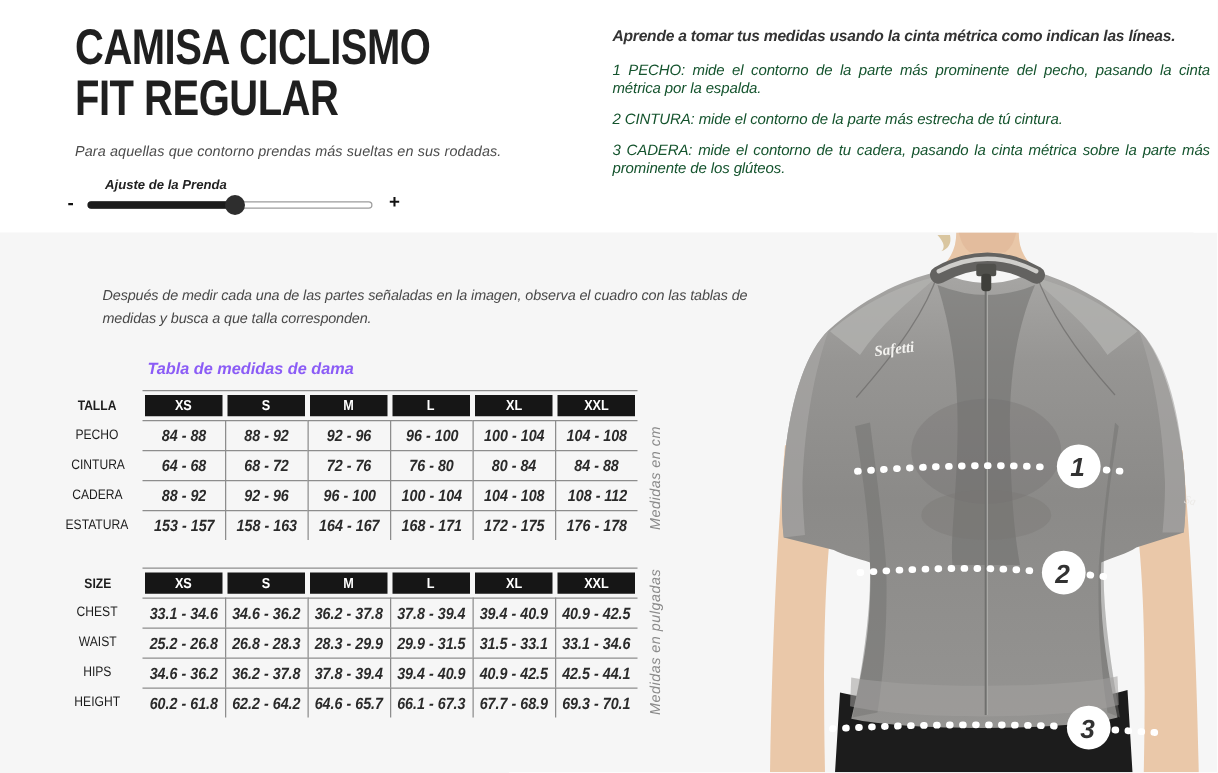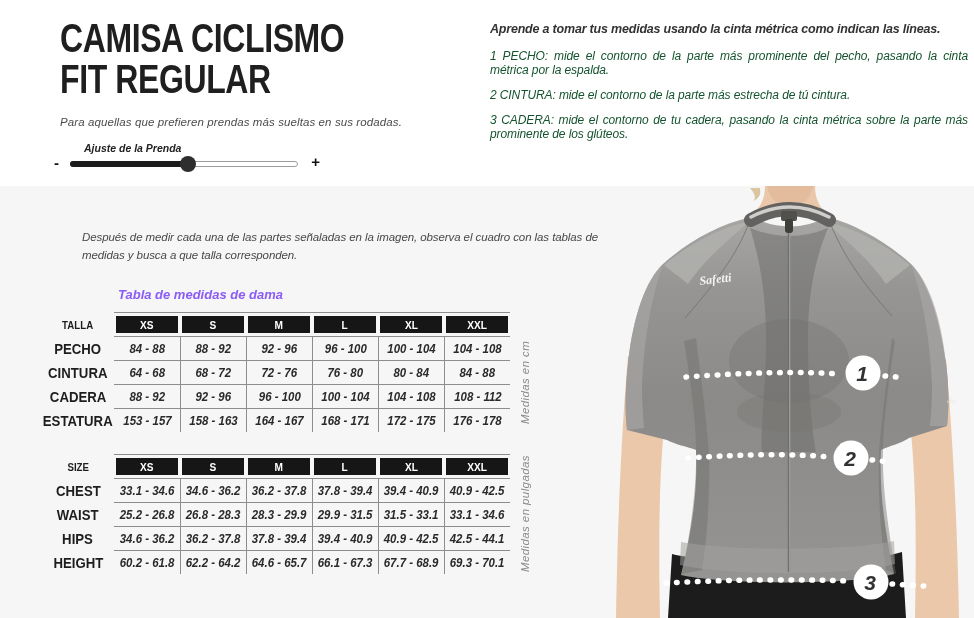--- a/index.html
+++ b/index.html
@@ -46,22 +46,22 @@
   .size-table { position:absolute; left:42px; width:468px; }
   .size-table.t0 { top:126px; }
   .size-table.t1 { top:268px; }
   .t-topline { position:absolute; left:72px; right:0; top:0; height:1px; background:#8d8d8d; }
   .t-head { display:grid; grid-template-columns:72px repeat(6,1fr); margin-top:4px; }
   .t-corner { display:flex; align-items:center; justify-content:center; font-weight:700;
               font-size:11px; color:#1d1d1d; }
   .t-size { background:#161616; color:#ffffff; margin:0 2px; height:17px; display:flex;
             align-items:center; justify-content:center; font-weight:700; font-size:11.5px;text-align:center; }
   .t-body { display:grid; grid-template-columns:72px repeat(6,1fr); grid-auto-rows:24px; margin-top:3px; }
-  .t-rowlabel { display:flex; align-items:center; justify-content:center; font-weight:700;
-                font-size:15px; color:#1d1d1d; }
+  .t-rowlabel { display:flex; align-items:center; justify-content:center; font-weight:400;
+                font-size:11px; color:#1d1d1d; }
   .t-cell { display:flex; align-items:center; justify-content:center; font-size:13px;
             font-weight:700; font-style:italic; color:#2a2a2a; border-top:1px solid #8d8d8d; }
   .t-sep { border-left:1px solid #8d8d8d; }
   .cond { display:inline-block; transform:scaleX(.88); white-space:nowrap; }
 
   .v-unit { position:absolute; left:519px; writing-mode:vertical-rl; transform:rotate(180deg);
             font-style:italic; font-size:11.5px; letter-spacing:.4px; color:#8a8a8a; }
   .v-unit.u0 { top:140px; height:112px; }
   .v-unit.u1 { top:262px; height:132px; }
   .v-unit span { display:block; text-align:center; height:100%; }
@@ -73,21 +73,21 @@
 
 <div class="stage">
 
   <div class="top-band">
 
     <h1 class="page-title">
       <span>CAMISA CICLISMO</span><br>
       <span>FIT REGULAR</span>
     </h1>
 
-    <p class="subtitle">Para aquellas que prefieren prendas más sueltas en sus rodadas.</p>
+    <p class="subtitle">Para aquellas que contorno prendas más sueltas en sus rodadas.</p>
 
     <div class="slider-label">Ajuste de la Prenda</div>
     <div class="slider-row">
       <span class="slider-minus">-</span>
       <div class="slider-track"></div>
       <div class="slider-fill"></div>
       <div class="slider-knob"></div>
       <span class="slider-plus">+</span>
     </div>
 

